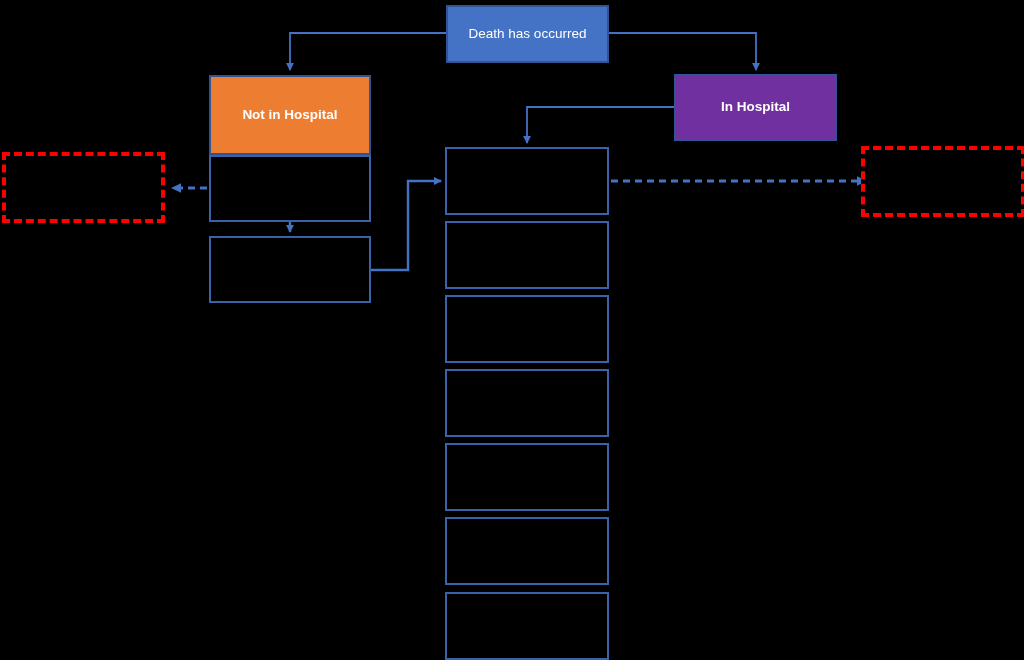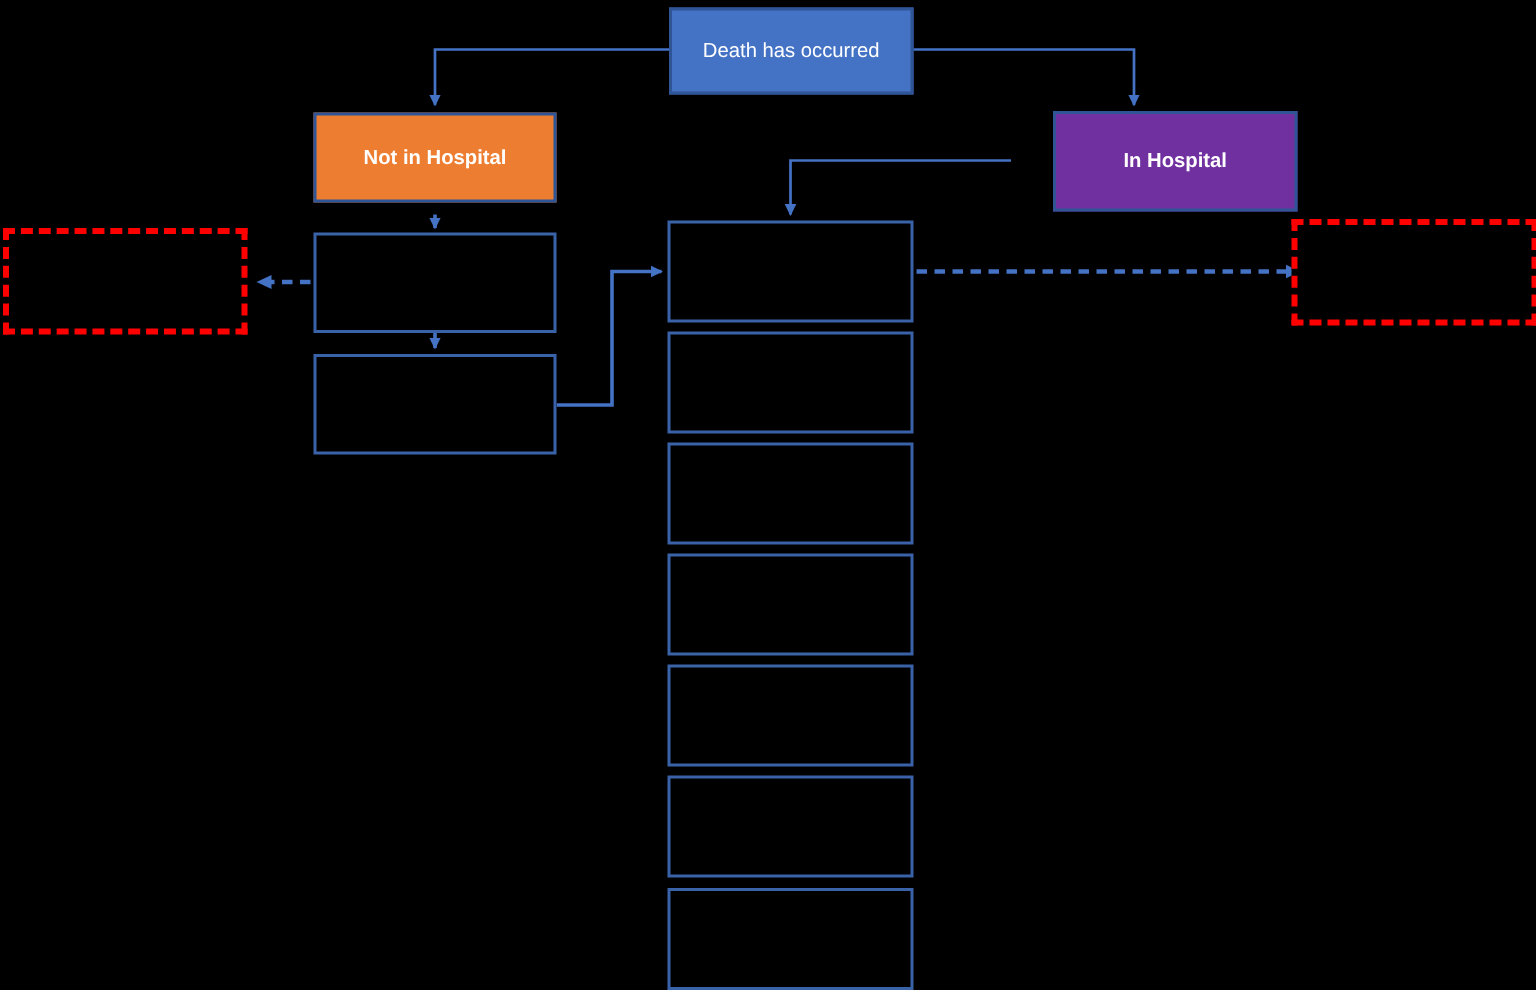--- a/index.html
+++ b/index.html
@@ -35,21 +35,20 @@
   .node.blue-hdr {
     background: #4472C4;
     border: 2px solid #2F5597;
     font-weight: normal;
   }
   .node.orange {
     background: #ED7D31;
   }
   .node.purple {
     background: #7030A0;
-    margin-left: 28px;
   }
   .node.empty {
     background: #000000;
     border: 2.5px solid #3A62A8;
   }
   .node.dashed-red {
     background: #000000;
     border: 4px dashed #FF0000;
   }
   #svg-layer {
@@ -90,21 +89,21 @@
 
     <path d="M207,188 L172,188" fill="none" stroke="#4472C4" stroke-width="3" stroke-dasharray="7,5" marker-end="url(#arrow-dash)"></path>
 
     <path d="M611,181 L866,181" fill="none" stroke="#4472C4" stroke-width="3" stroke-dasharray="7,5" marker-end="url(#arrow-dash)"></path>
   </svg>
 
   <div class="node blue-hdr" style="left:446px; top:5px; width:163px; height:58px;">
     <span>Death has occurred</span>
   </div>
 
-  <div class="node filled orange" style="left:209px; top:75px; width:162px; height:60px;">
+  <div class="node filled orange" style="left:209px; top:75px; width:162px; height:80px;">
     <span>Not in Hospital</span>
   </div>
 
   <div class="node filled purple" style="left:674px; top:74px; width:163px; height:67px;">
     <span>In Hospital</span>
   </div>
 
   <div class="node empty" style="left:209px; top:155px; width:162px; height:67px;">
     <span></span>
   </div>

